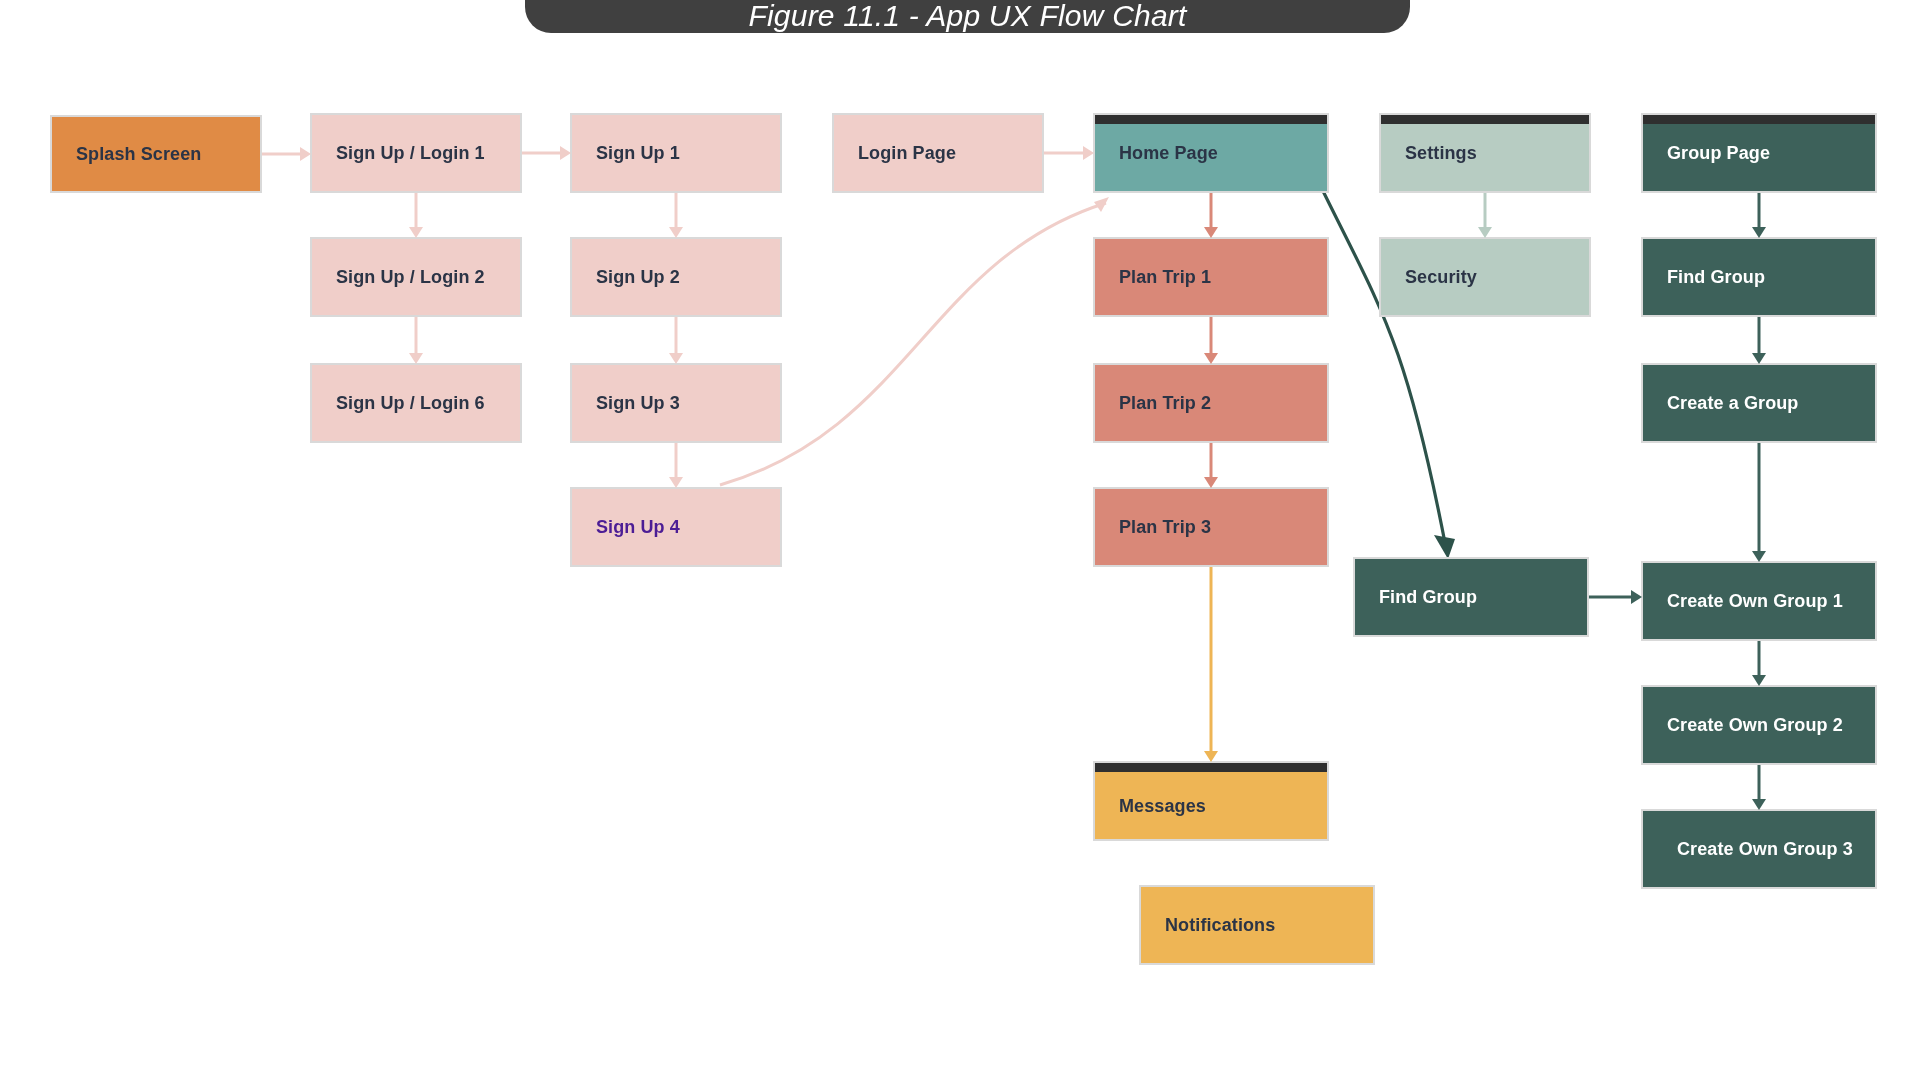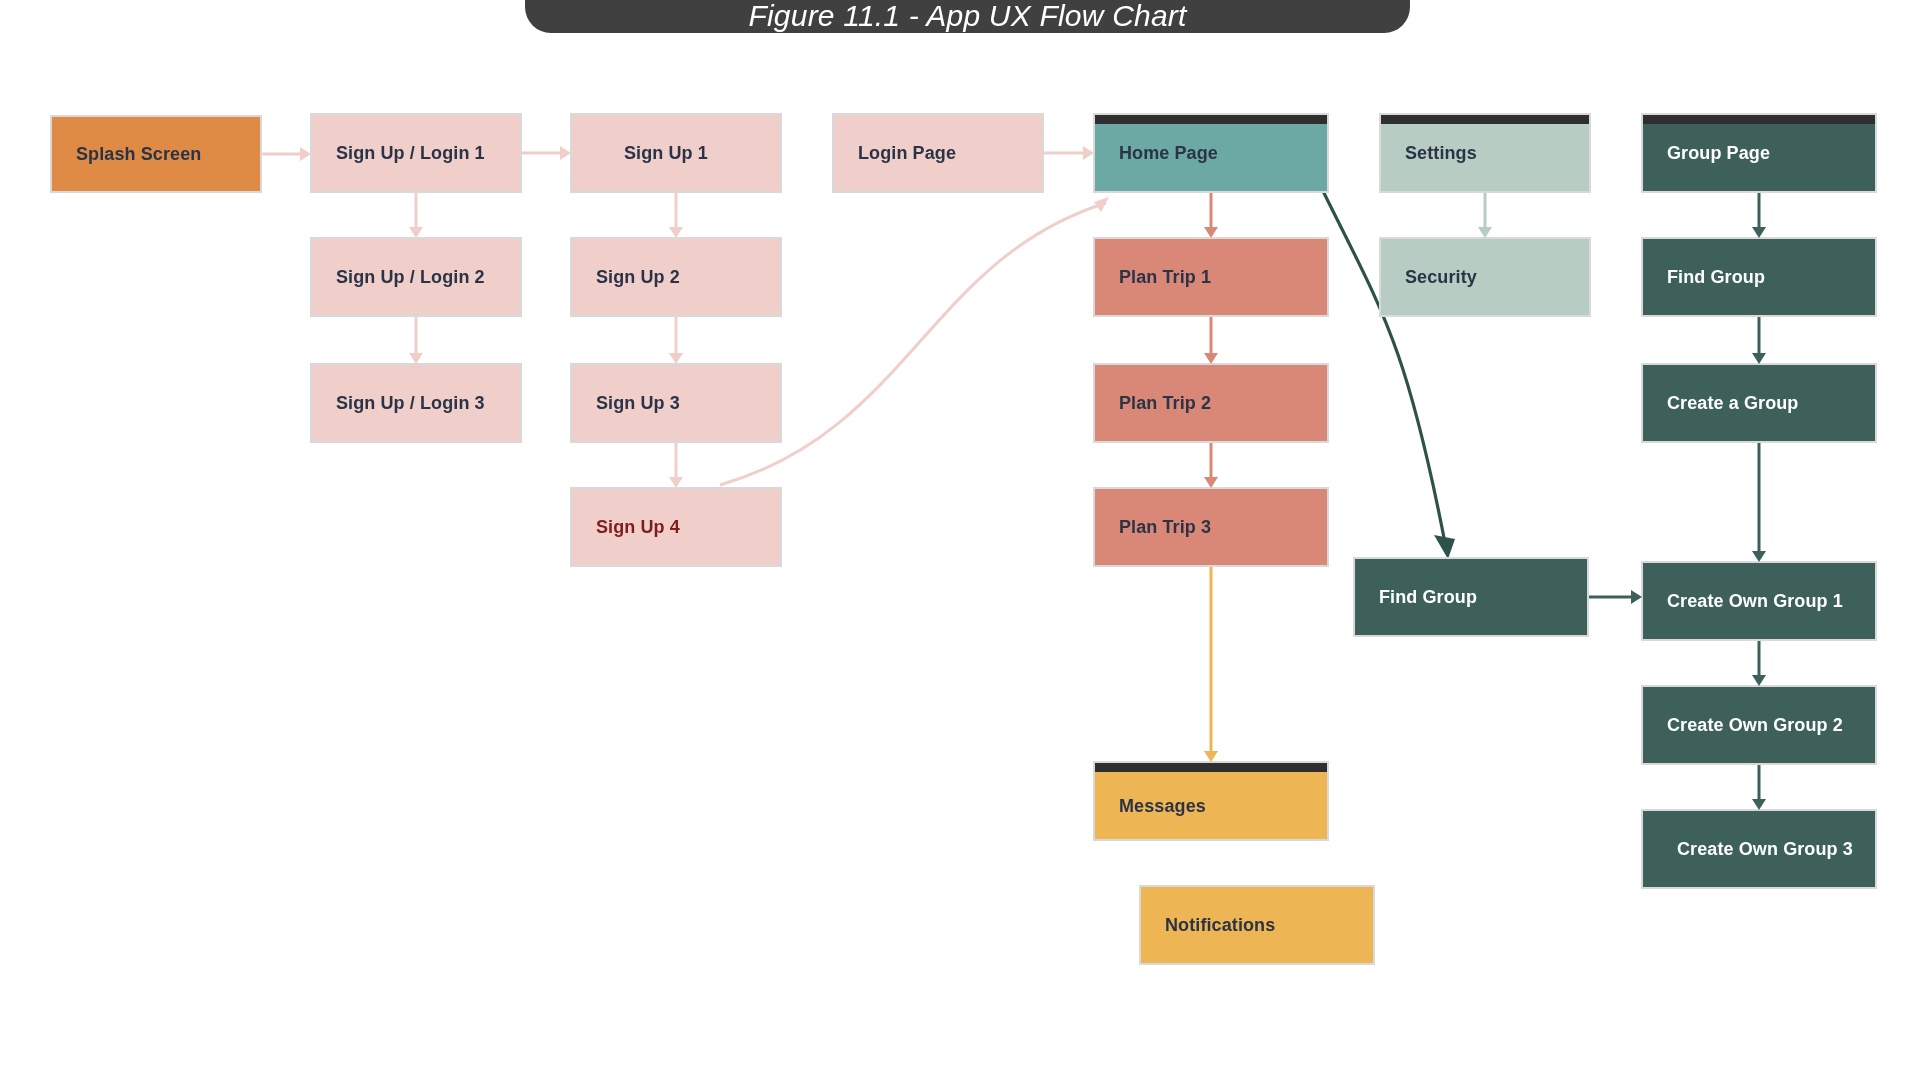--- a/index.html
+++ b/index.html
@@ -110,33 +110,33 @@
       <div class="node" style="left: 50px; top: 115px; width: 212px; height: 78px; background: rgb(224, 139, 69);">
         <span class="node-label" style="color: rgb(43, 52, 70);">Splash Screen</span>
       </div>
       <div class="node" style="left: 310px; top: 113px; width: 212px; height: 80px; background: rgb(240, 206, 201);">
         <span class="node-label" style="color: rgb(43, 52, 70);">Sign Up / Login 1</span>
       </div>
       <div class="node" style="left: 310px; top: 237px; width: 212px; height: 80px; background: rgb(240, 206, 201);">
         <span class="node-label" style="color: rgb(43, 52, 70);">Sign Up / Login 2</span>
       </div>
       <div class="node" style="left: 310px; top: 363px; width: 212px; height: 80px; background: rgb(240, 206, 201);">
-        <span class="node-label" style="color: rgb(43, 52, 70);">Sign Up / Login 3</span>
+        <span class="node-label" style="color: rgb(43, 52, 70);">Sign Up / Login 6</span>
       </div>
       <div class="node" style="left: 570px; top: 113px; width: 212px; height: 80px; background: rgb(240, 206, 201);">
-        <span class="node-label" style="color: rgb(43, 52, 70); margin-left: 28px;">Sign Up 1</span>
+        <span class="node-label" style="color: rgb(43, 52, 70);">Sign Up 1</span>
       </div>
       <div class="node" style="left: 570px; top: 237px; width: 212px; height: 80px; background: rgb(240, 206, 201);">
         <span class="node-label" style="color: rgb(43, 52, 70);">Sign Up 2</span>
       </div>
       <div class="node" style="left: 570px; top: 363px; width: 212px; height: 80px; background: rgb(240, 206, 201);">
         <span class="node-label" style="color: rgb(43, 52, 70);">Sign Up 3</span>
       </div>
       <div class="node" style="left: 570px; top: 487px; width: 212px; height: 80px; background: rgb(240, 206, 201);">
-        <span class="node-label" style="color: #7f1d1d;">Sign Up 4</span>
+        <span class="node-label" style="color: #4c1d95;">Sign Up 4</span>
       </div>
       <div class="node" style="left: 832px; top: 113px; width: 212px; height: 80px; background: rgb(240, 206, 201);">
         <span class="node-label" style="color: rgb(43, 52, 70);">Login Page</span>
       </div>
       <div class="node has-bar" style="left: 1093px; top: 113px; width: 236px; height: 80px; background: rgb(109, 169, 164);">
         <span class="node-label" style="color: rgb(43, 52, 70);">Home Page</span>
       </div>
       <div class="node" style="left: 1093px; top: 237px; width: 236px; height: 80px; background: rgb(217, 136, 120);">
         <span class="node-label" style="color: rgb(43, 52, 70);">Plan Trip 1</span>
       </div>

